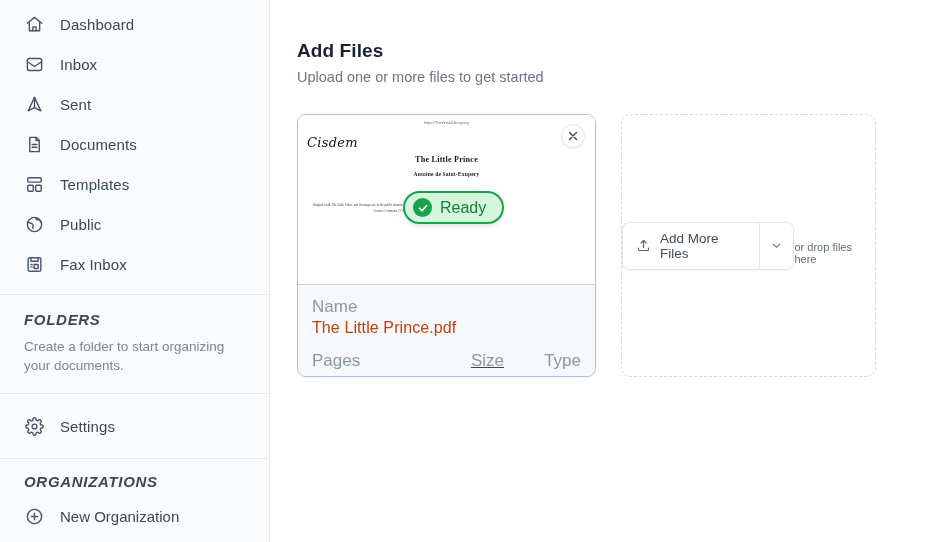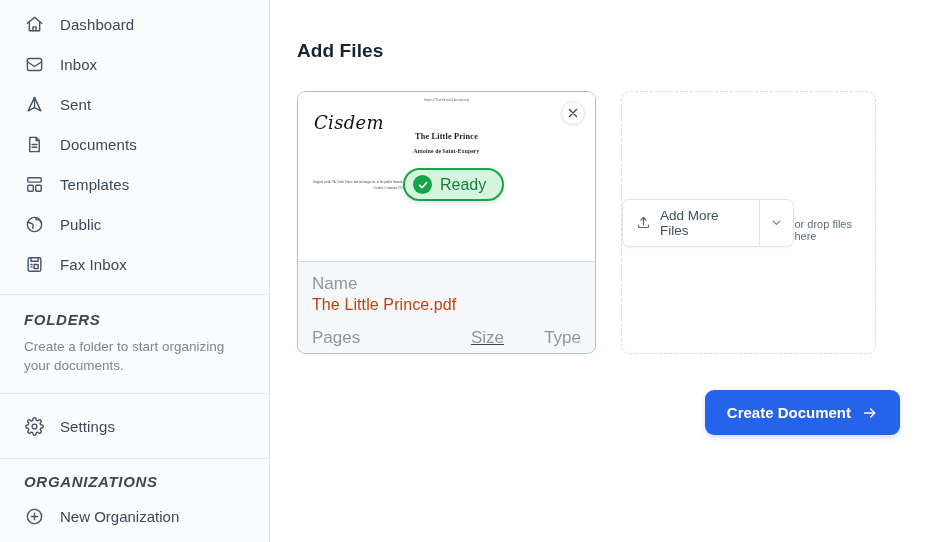--- a/index.html
+++ b/index.html
@@ -68,23 +68,23 @@
   .thumb {
     height: 170px; background: #fff; position: relative; overflow: hidden;
     border-bottom: 1px solid #cbd8e6;
   }
   .thumb-url {
     position: absolute; top: 6px; left: 0; right: 0;
     text-align: center; font-size: 3.4px; color: #5c6673; letter-spacing:.1px;
     filter: blur(.35px);
   }
   .thumb-logo {
-    position: absolute; top: 20px; left: 16px;
+    position: absolute; top: 20px; left: 9px;
     font-family: "DejaVu Serif", serif; font-style: italic;
-    font-size: 18px; color: #111; letter-spacing: .3px;
+    font-size: 13px; color: #111; letter-spacing: .3px;
   }
   .thumb-title {
     position: absolute; top: 40px; left: 0; right: 0; text-align: center;
     font-family: "Liberation Serif", serif; font-weight: bold;
     font-size: 8.2px; color: #16181c; letter-spacing: .2px;
   }
   .thumb-author {
     position: absolute; top: 56px; left: 0; right: 0; text-align: center;
     font-family: "Liberation Serif", serif; font-weight: bold;
     font-size: 5.6px; color: #22262c; letter-spacing: .15px;
@@ -298,20 +298,21 @@
         </span>
         <span class="lbl">New Organization</span>
       </div>
     </div>
 
   </aside>
 
   <main class="main">
 
     <h1 class="page-title">Add Files</h1>
+    <div class="page-sub">Upload one or more files to get started</div>
 
     <div class="cards-row">
 
       <div class="file-card">
 
         <div class="thumb">
           <div class="thumb-url">https://TheVirtualLibrary.org</div>
           <div class="thumb-logo">Cisdem</div>
           <div class="thumb-title">The Little Prince</div>
           <div class="thumb-author">Antoine de Saint-Exupery</div>
@@ -375,26 +376,15 @@
                 </svg>
             </span>
           </div>
         </div>
         <div class="drop-text">or drop files here</div>
       </div>
 
     </div>
 
 
-    <div class="footer">
-      <button class="primary-btn">
-        <span>Create Document</span>
-        <span>
-          <svg width="16" height="16" viewBox="0 0 24 24" fill="none" stroke="currentColor" stroke-width="2.1" stroke-linecap="round" stroke-linejoin="round">
-              <path d="M4 12h15"></path>
-              <path d="M13 6l6 6-6 6"></path>
-            </svg>
-        </span>
-      </button>
-    </div>
 
   </main>
 </div>
 
 </body></html>

